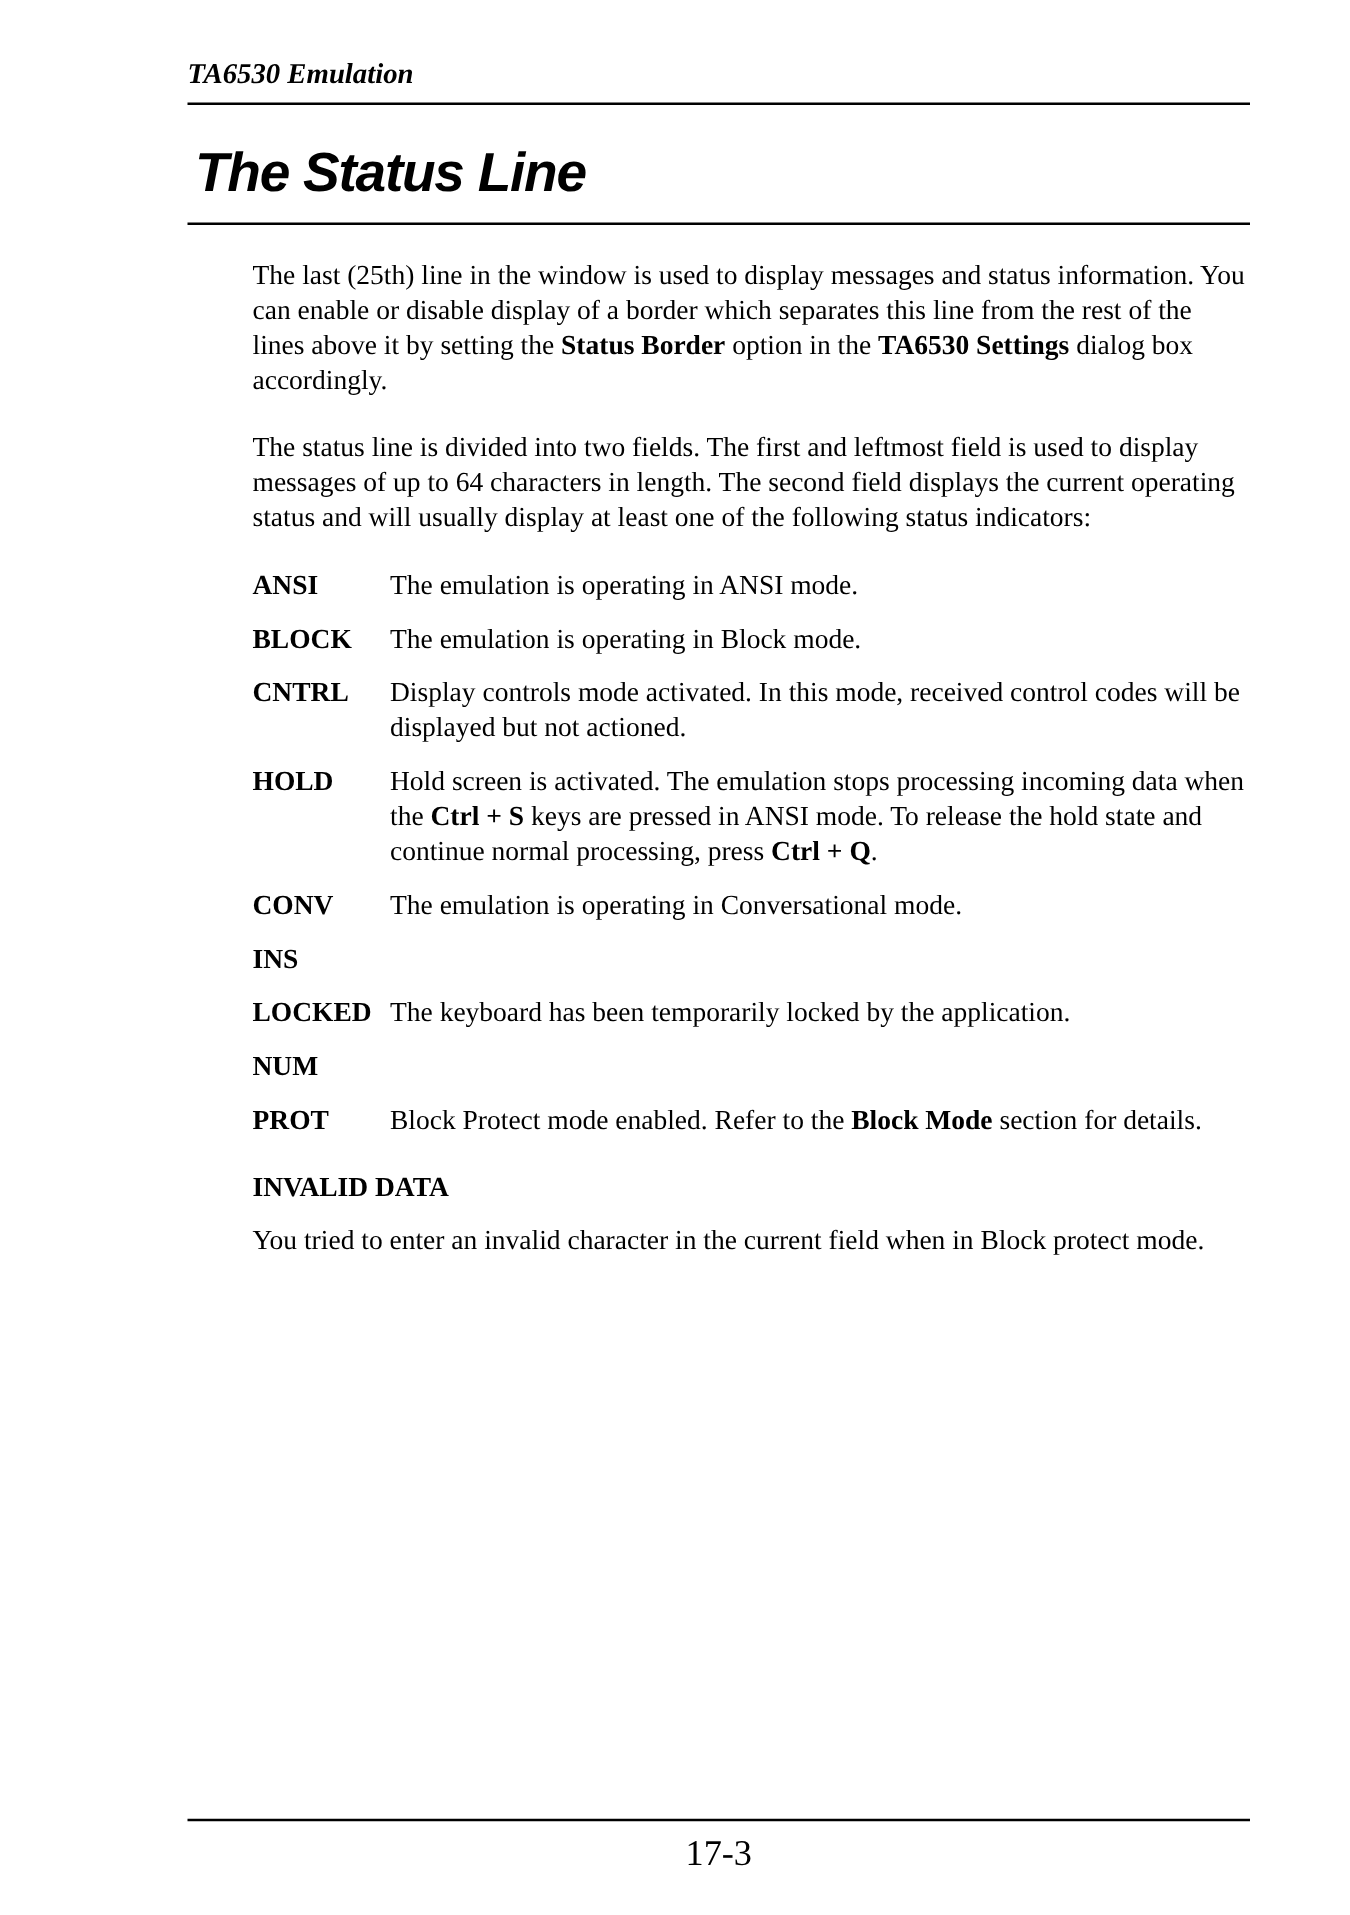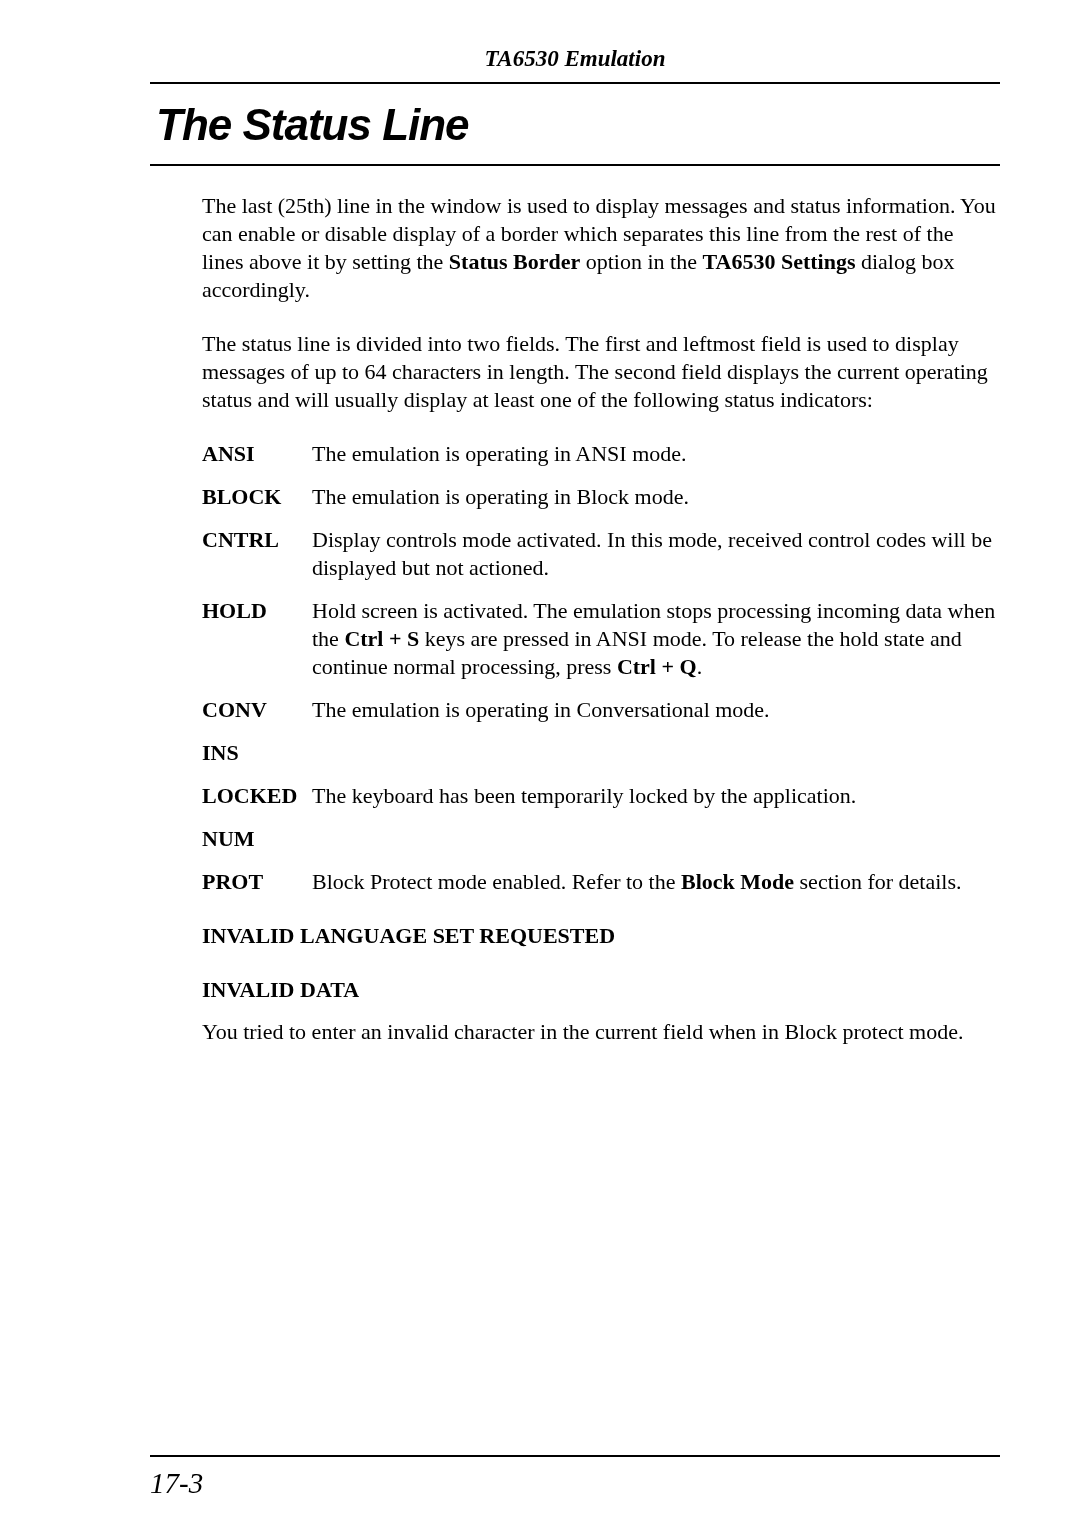--- a/index.html
+++ b/index.html
@@ -9,29 +9,29 @@
     background:#ffffff;
     font-family:"Liberation Serif", serif;
     overflow:hidden;
   }
   .frame { position:absolute; left:150px; top:0; width:850px; }
 
   .runhead {
     padding-top:46px;
     padding-bottom:10px;
     border-bottom:2px solid #000;
-    text-align:center;
+    text-align:left;
     font-style:italic;
     font-weight:700;
     font-size:23px;
     font-family:"Liberation Serif", serif;
   }
 
   .title {
-    margin:16px 0 0 6px;
+    margin:30px 0 0 6px;
     font-family:"Liberation Sans", sans-serif;
     font-style:italic;
     font-weight:700;
     font-size:44px;
     letter-spacing:-1px;
   }
   .title-rule { border-bottom:2px solid #000; margin-top:14px; }
 
   .body {
     margin-left:52px;
@@ -49,22 +49,21 @@
 
   .b { font-weight:700; }
 
   .footer {
     position:absolute;
     left:150px; width:850px; top:1455px;
     border-top:2px solid #000;
   }
   .page-num {
     margin-top:10px;
-    text-align:left;
-    font-style:italic;
+    text-align:center;
     font-size:29px;
     font-family:"Liberation Serif", serif;
   }
 </style>
 </head>
 <body>
 
 <div class="page">
   <div class="frame">
 
@@ -107,21 +106,20 @@
       </div>
       <div class="ind-row">
         <span class="term">NUM</span>
       </div>
       <div class="ind-row">
         <span class="term">PROT</span>
         <span class="def"><span>Block Protect mode enabled. Refer to the </span><span class="b">Block Mode</span><span> section for details.</span></span>
       </div>
 
 
-      <p class="err-head">INVALID LANGUAGE SET REQUESTED</p>
 
       <p class="err-head">INVALID DATA</p>
       <p class="err-body">You tried to enter an invalid character in the current field when in Block protect mode.</p>
 
     </div>
   </div>
 
   <div class="footer">
     <div class="page-num">17-3</div>
   </div>

